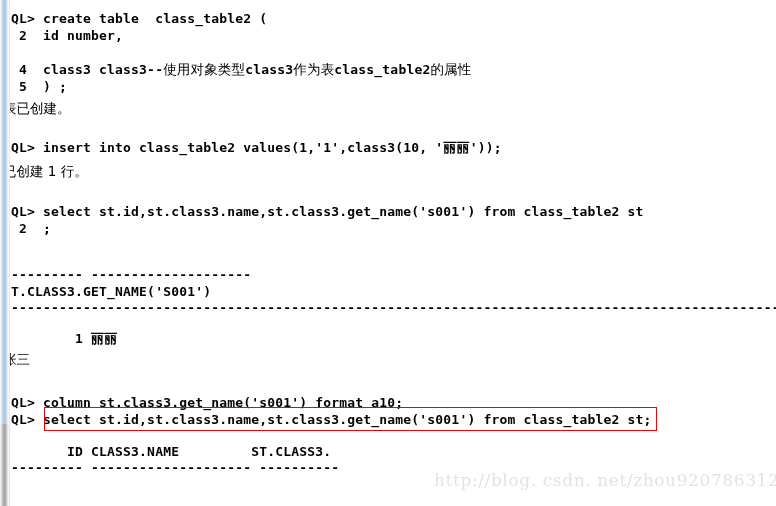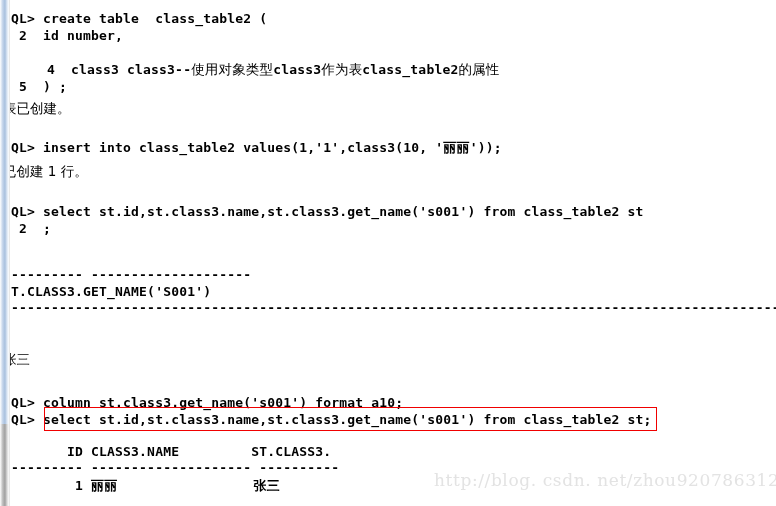--- a/index.html
+++ b/index.html
@@ -71,21 +71,20 @@
   }
   .line.cjk {
     font-family: "DejaVu Sans", "Liberation Sans", sans-serif;
     font-weight: normal;
     font-size: 13.5px;
     letter-spacing: 0;
   }
   .line.mixed {
     font-family: "DejaVu Sans Mono", "Liberation Mono", monospace;
     font-weight: bold;
-    padding-left: 28px;
   }
   .line.mixed .han {
     font-family: "DejaVu Sans", "Liberation Sans", sans-serif;
     font-weight: normal;
     font-size: 13.5px;
   }
   .line.rule {
     font-weight: bold;
     letter-spacing: 0.18px;
   }
@@ -134,28 +133,28 @@
 
     <div class="line cjk" style="top:163px">已创建 1 行。</div>
 
     <div class="line" style="top:203px">SQL&gt; select st.id,st.class3.name,st.class3.get_name('s001') from class_table2 st</div>
     <div class="line" style="top:220px">  2  ;</div>
 
     <div class="line rule" style="top:266px">---------- --------------------</div>
     <div class="line" style="top:283px">ST.CLASS3.GET_NAME('S001')</div>
     <div class="line rule" style="top:299px;letter-spacing:0.18px">--------------------------------------------------------------------------------------------------</div>
 
+    <div class="line" style="top:330px">         1 丽丽</div>
     <div class="line cjk" style="top:351px">张三</div>
 
     <div class="line" style="top:394px">SQL&gt; column st.class3.get_name('s001') format a10;</div>
     <div class="line" style="top:411px">SQL&gt; select st.id,st.class3.name,st.class3.get_name('s001') from class_table2 st;</div>
 
     <div class="line" style="top:443px">        ID CLASS3.NAME         ST.CLASS3.</div>
     <div class="line rule" style="top:459px">---------- -------------------- ----------</div>
-    <div class="line" style="top:477px">         1 丽丽                 张三</div>
 
   </div>
 
   <div id="highlight-box"></div>
 
   <div id="watermark">http://blog. csdn. net/zhou920786312</div>
 
   <div id="scroll-strip">
     <div id="scroll-thumb"></div>
     <div id="scroll-track-lower"></div>

